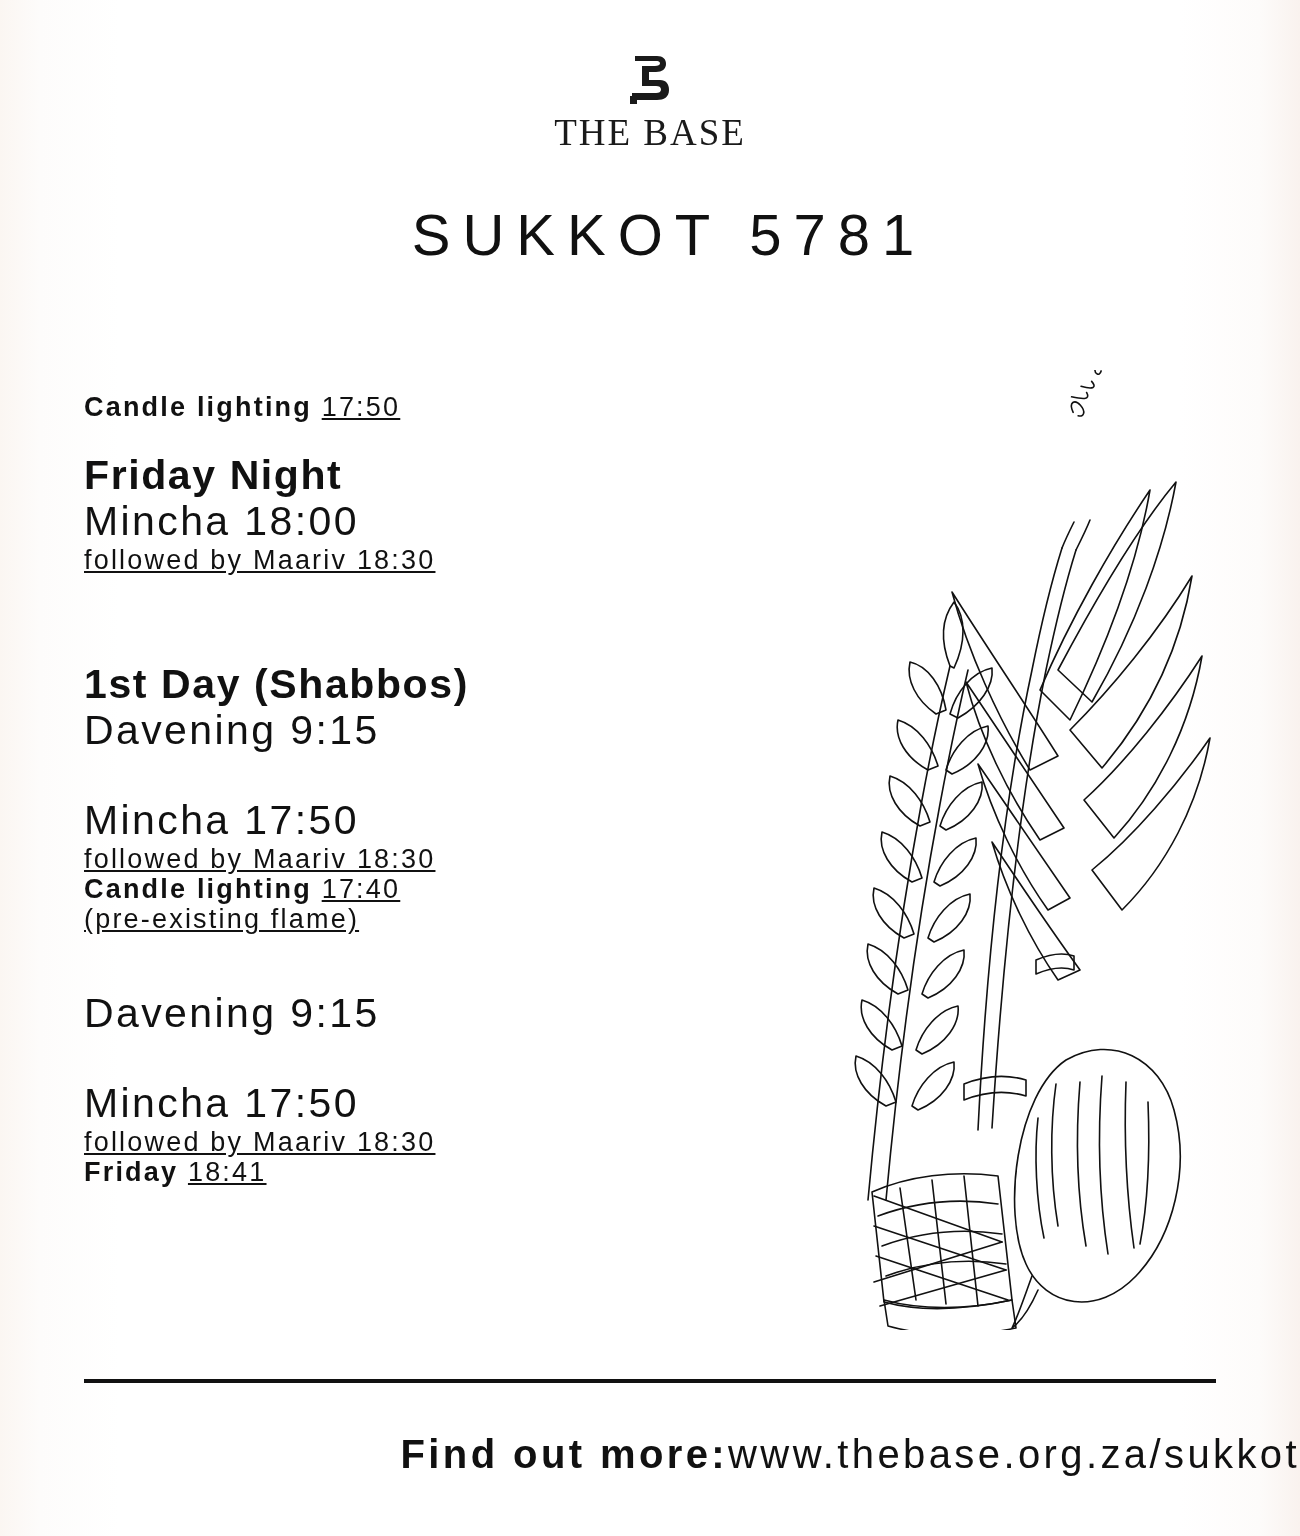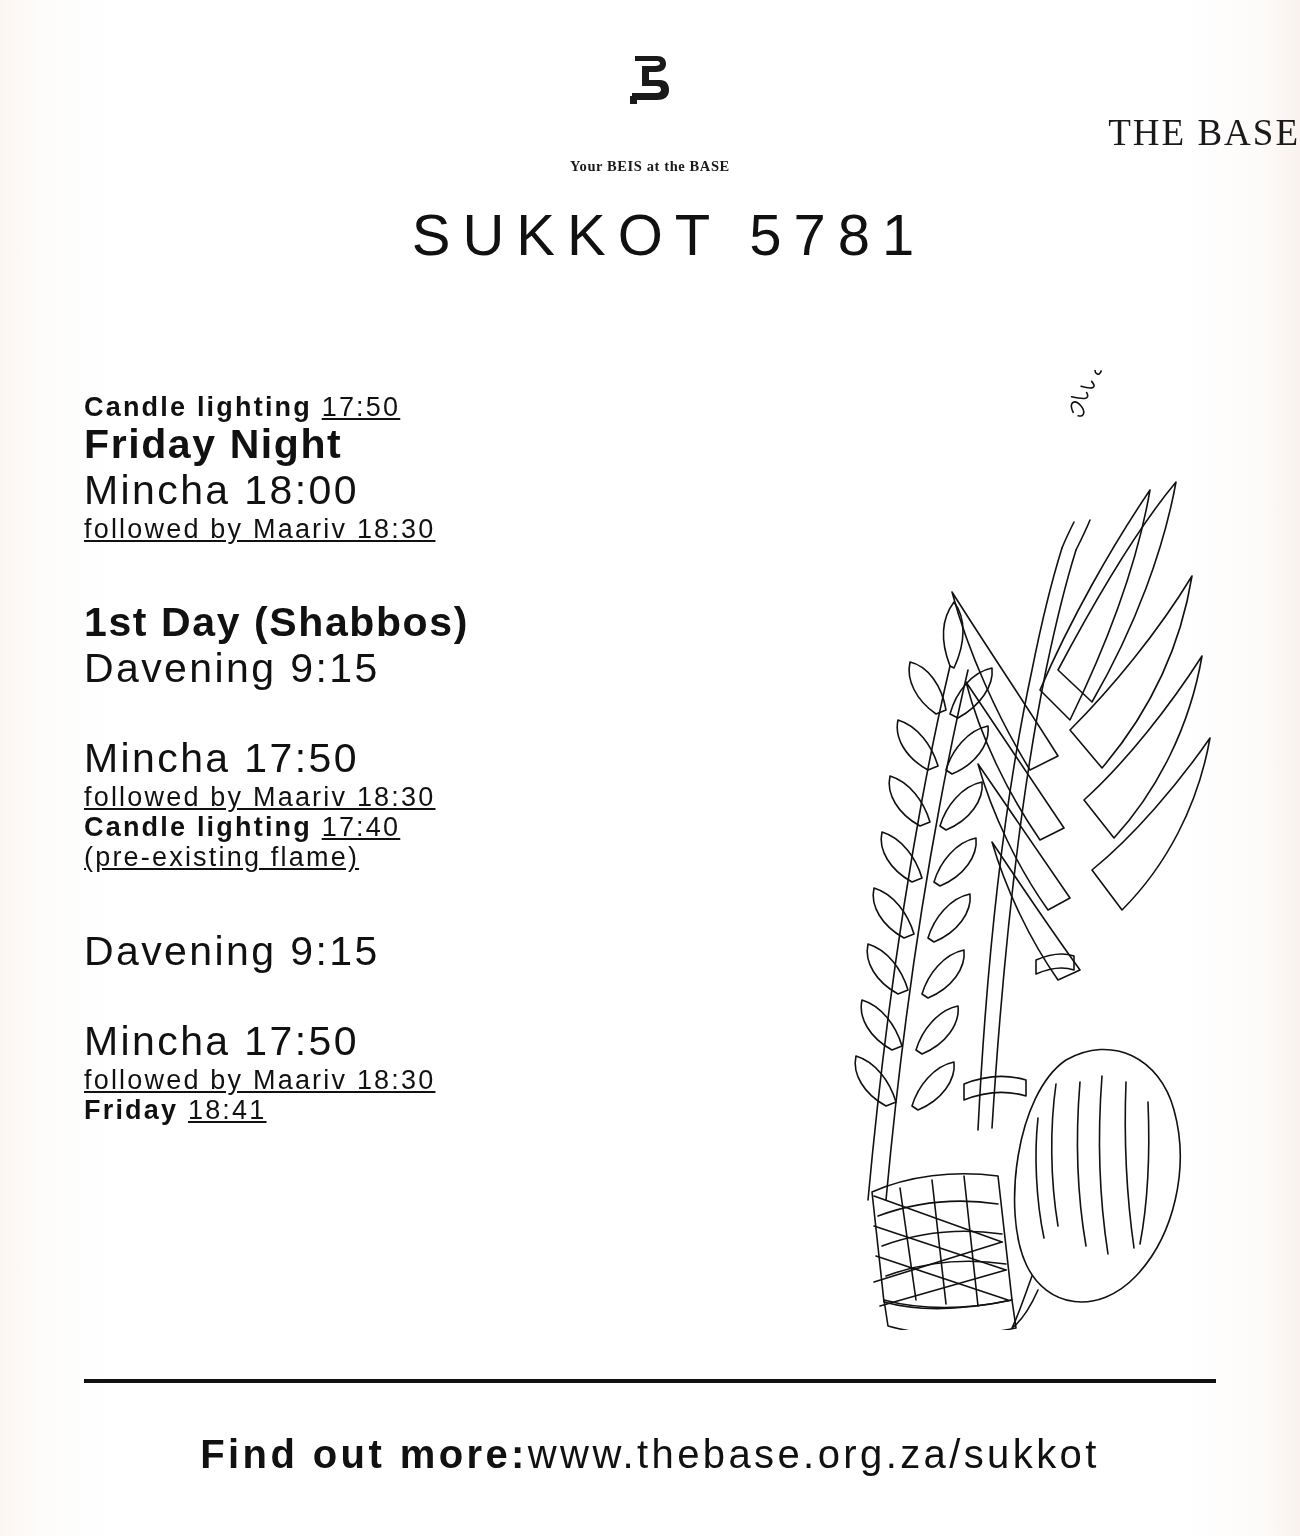--- a/index.html
+++ b/index.html
@@ -35,21 +35,20 @@
     margin: 0 auto 10px auto;
     width: 46px;
     height: 52px;
   }
   .logo-name {
     font-family: "Liberation Serif", serif;
     font-size: 37px;
     letter-spacing: 2px;
     color: #1a1a1a;
     line-height: 1;
-    text-align: right;
   }
   .logo-tag {
     font-family: "Liberation Serif", serif;
     font-weight: bold;
     font-size: 14.5px;
     letter-spacing: 0.6px;
     color: #1a1a1a;
     margin-top: 7px;
   }
 
@@ -87,20 +86,21 @@
   .small-reg {
     font-size: 27px;
     font-weight: 400;
     letter-spacing: 2.2px;
     text-decoration: underline;
   }
   .big-bold {
     font-size: 41px;
     font-weight: bold;
     letter-spacing: 1.6px;
+    margin-top: 31px;
   }
   .big-reg {
     font-size: 41px;
     font-weight: 400;
     letter-spacing: 2.4px;
   }
   .gap-lg { height: 56px; }
   .gap-md { height: 44px; }
 
   
@@ -120,21 +120,21 @@
     top: 1379px;
     width: 1132px;
     height: 4px;
     background: #111111;
   }
   .footer {
     position: absolute;
     left: 0;
     top: 1432px;
     width: 1300px;
-    text-align: center;
+    text-align: right;
     font-size: 40px;
     line-height: 1.1;
     white-space: nowrap;
   }
   .footer .fl {
     font-weight: bold;
     letter-spacing: 3.4px;
   }
   .footer .fu {
     font-weight: 400;
@@ -145,21 +145,20 @@
 <body>
 
 <div class="poster">
 
   <div class="logo-block">
     <svg class="logo-mark" viewBox="0 0 46 52">
       <path d="M8 4 H30 C36 4 39 7 39 12 C39 17 35 20 29 20 H22 V28 H33 C39 28 42 32 42 38 C42 45 37 48 30 48 H5 V41 H29 C32 41 34 40 34 37.5 C34 35 32 34 29 34 H15 V14 H28 C31 14 33 13.2 33 11.3 C33 9.4 31.4 9 28.5 9 H8 Z" fill="#1a1a1a"></path>
       <path d="M3 44 H10 V52 H3 Z" fill="#1a1a1a"></path>
     </svg>
     <div class="logo-name">THE BASE</div>
-    <div class="logo-tag">Your BEIS at the BASE</div>
   </div>
 
   <div class="title">SUKKOT 5781</div>
 
   <div class="schedule">
 
     <div class="ln">
       <span class="small-bold">Candle lighting </span><span class="small-reg">17:50</span>
     </div>
 

